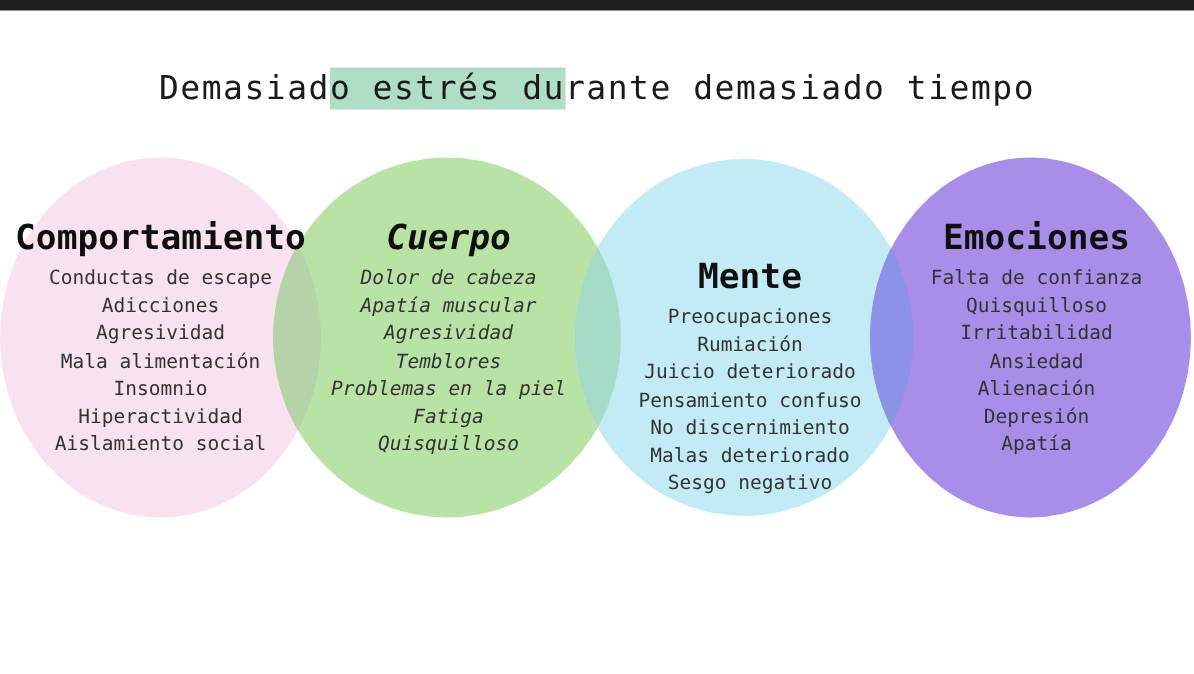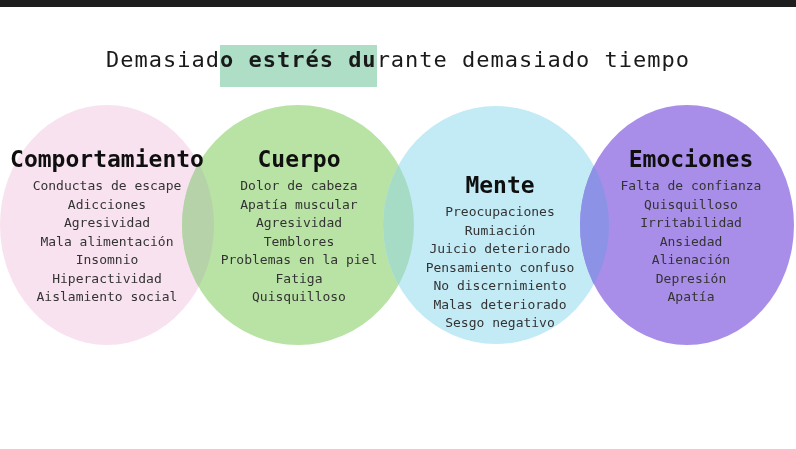--- a/index.html
+++ b/index.html
@@ -19,22 +19,21 @@
     position: absolute; left: 0; top: 46px;
     width: 796px;
     text-align: center;
     font-size: 22px;
     letter-spacing: 1px;
     line-height: 28px;
     color: #1a1a1a;
     white-space: nowrap;
   }
   .title .hl {
-    padding: 2px 0 15px 0;
-    font-weight: bold;
+    padding: 2px 0 1px 0;
   }
   .venn-svg {
     position: absolute; left: 0; top: 0;
     width: 796px; height: 449px;
   }
   .circle-text {
     position: absolute;
     width: 250px;
     text-align: center;
     z-index: 2;
@@ -47,21 +46,21 @@
     white-space: nowrap;
   }
   .circle-items {
     margin-top: 3px;
     font-size: 13px;
     line-height: 18.5px;
     color: #333333;
     white-space: nowrap;
   }
   .ct-1 { left: -18px; top: 144px; }
-  .ct-2 { left: 174px; top: 144px; }
+  .ct-2 { left: 174px; top: 144px; font-style: italic; }
   .ct-3 { left: 375px; top: 146px; margin-top: 24px; }
   .ct-4 { left: 566px; top: 144px; }
 </style>
 </head>
 <body>
 
 <div class="top-bar" style="background:#1e1e1e;"></div>
 
 <div class="title"><span>Demasiad</span><span class="hl" style="background: rgb(174, 222, 198);">o estrés du</span><span>rante demasiado tiempo</span></div>
 

